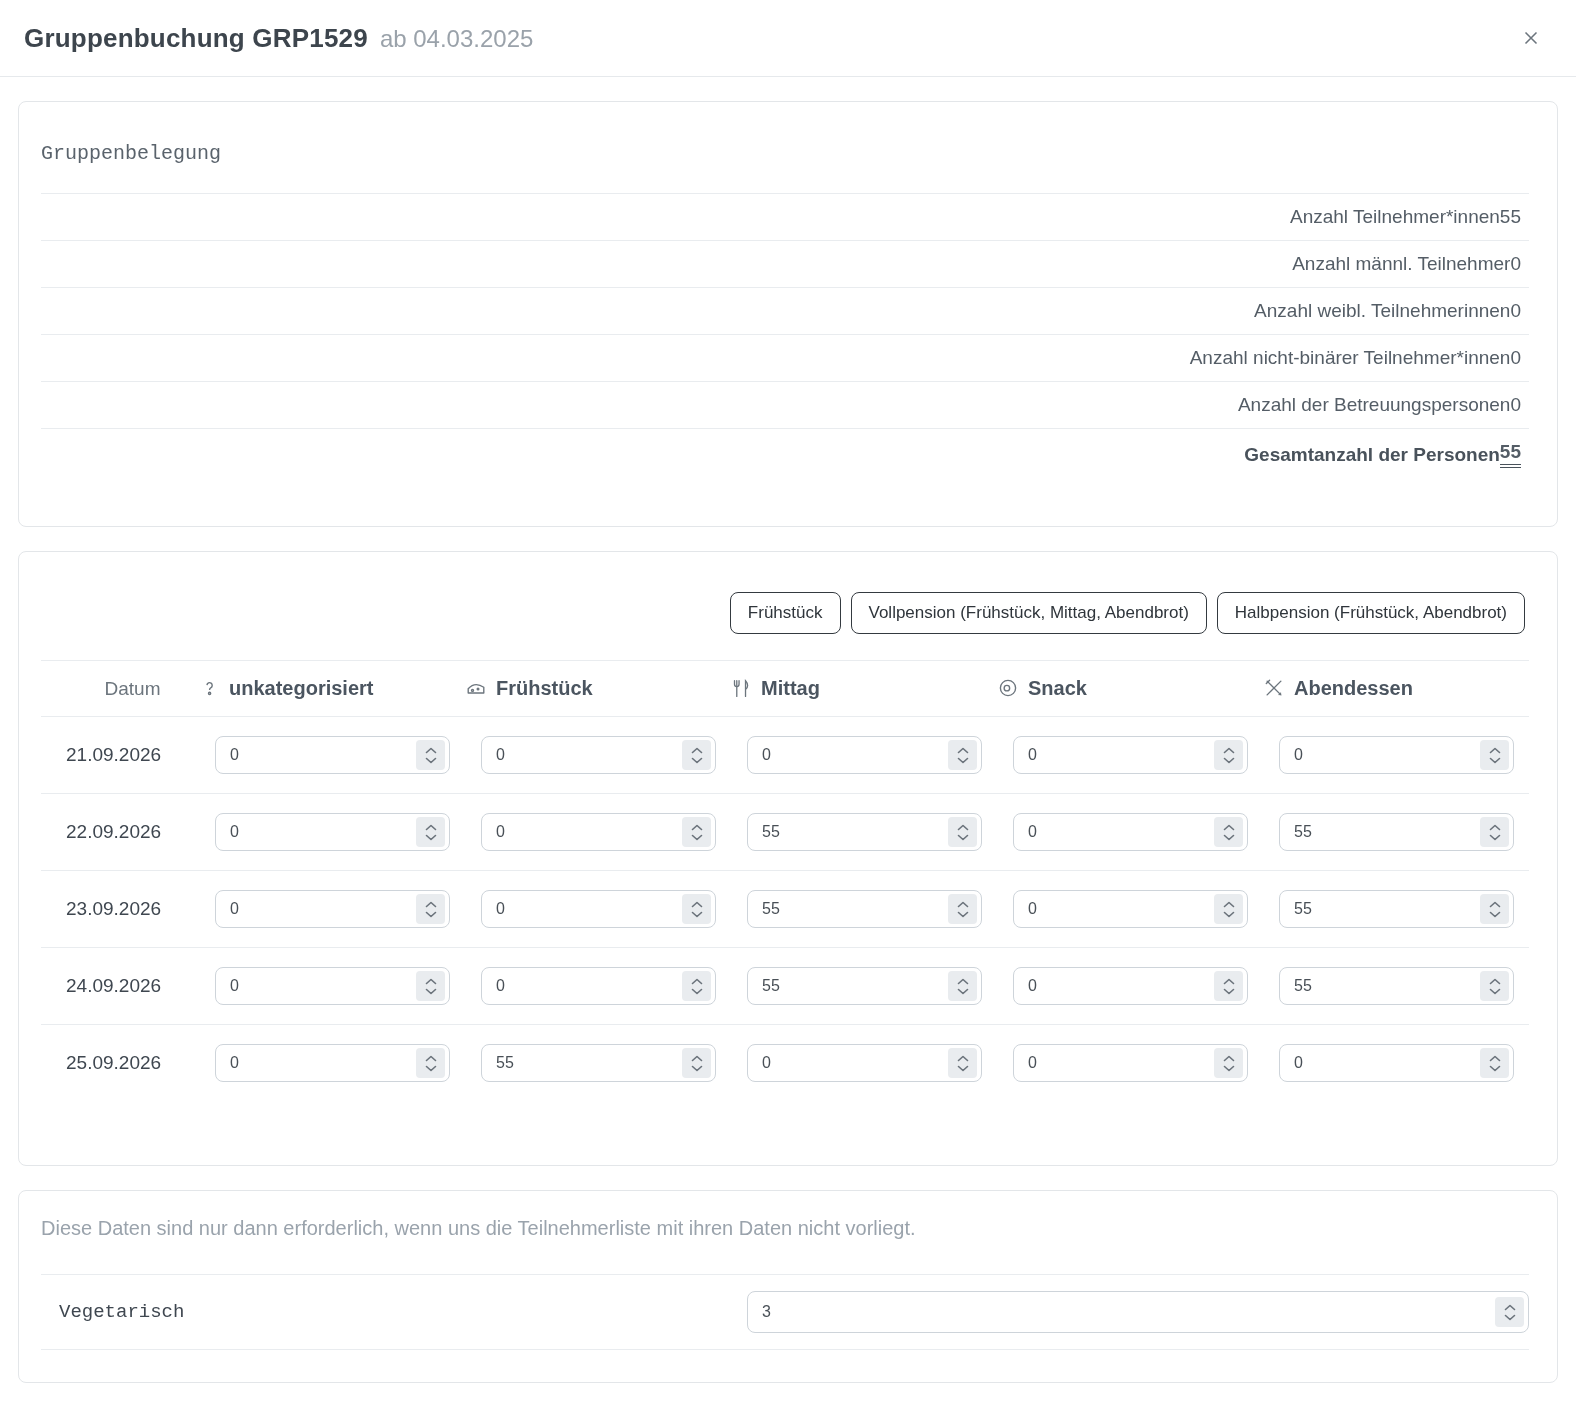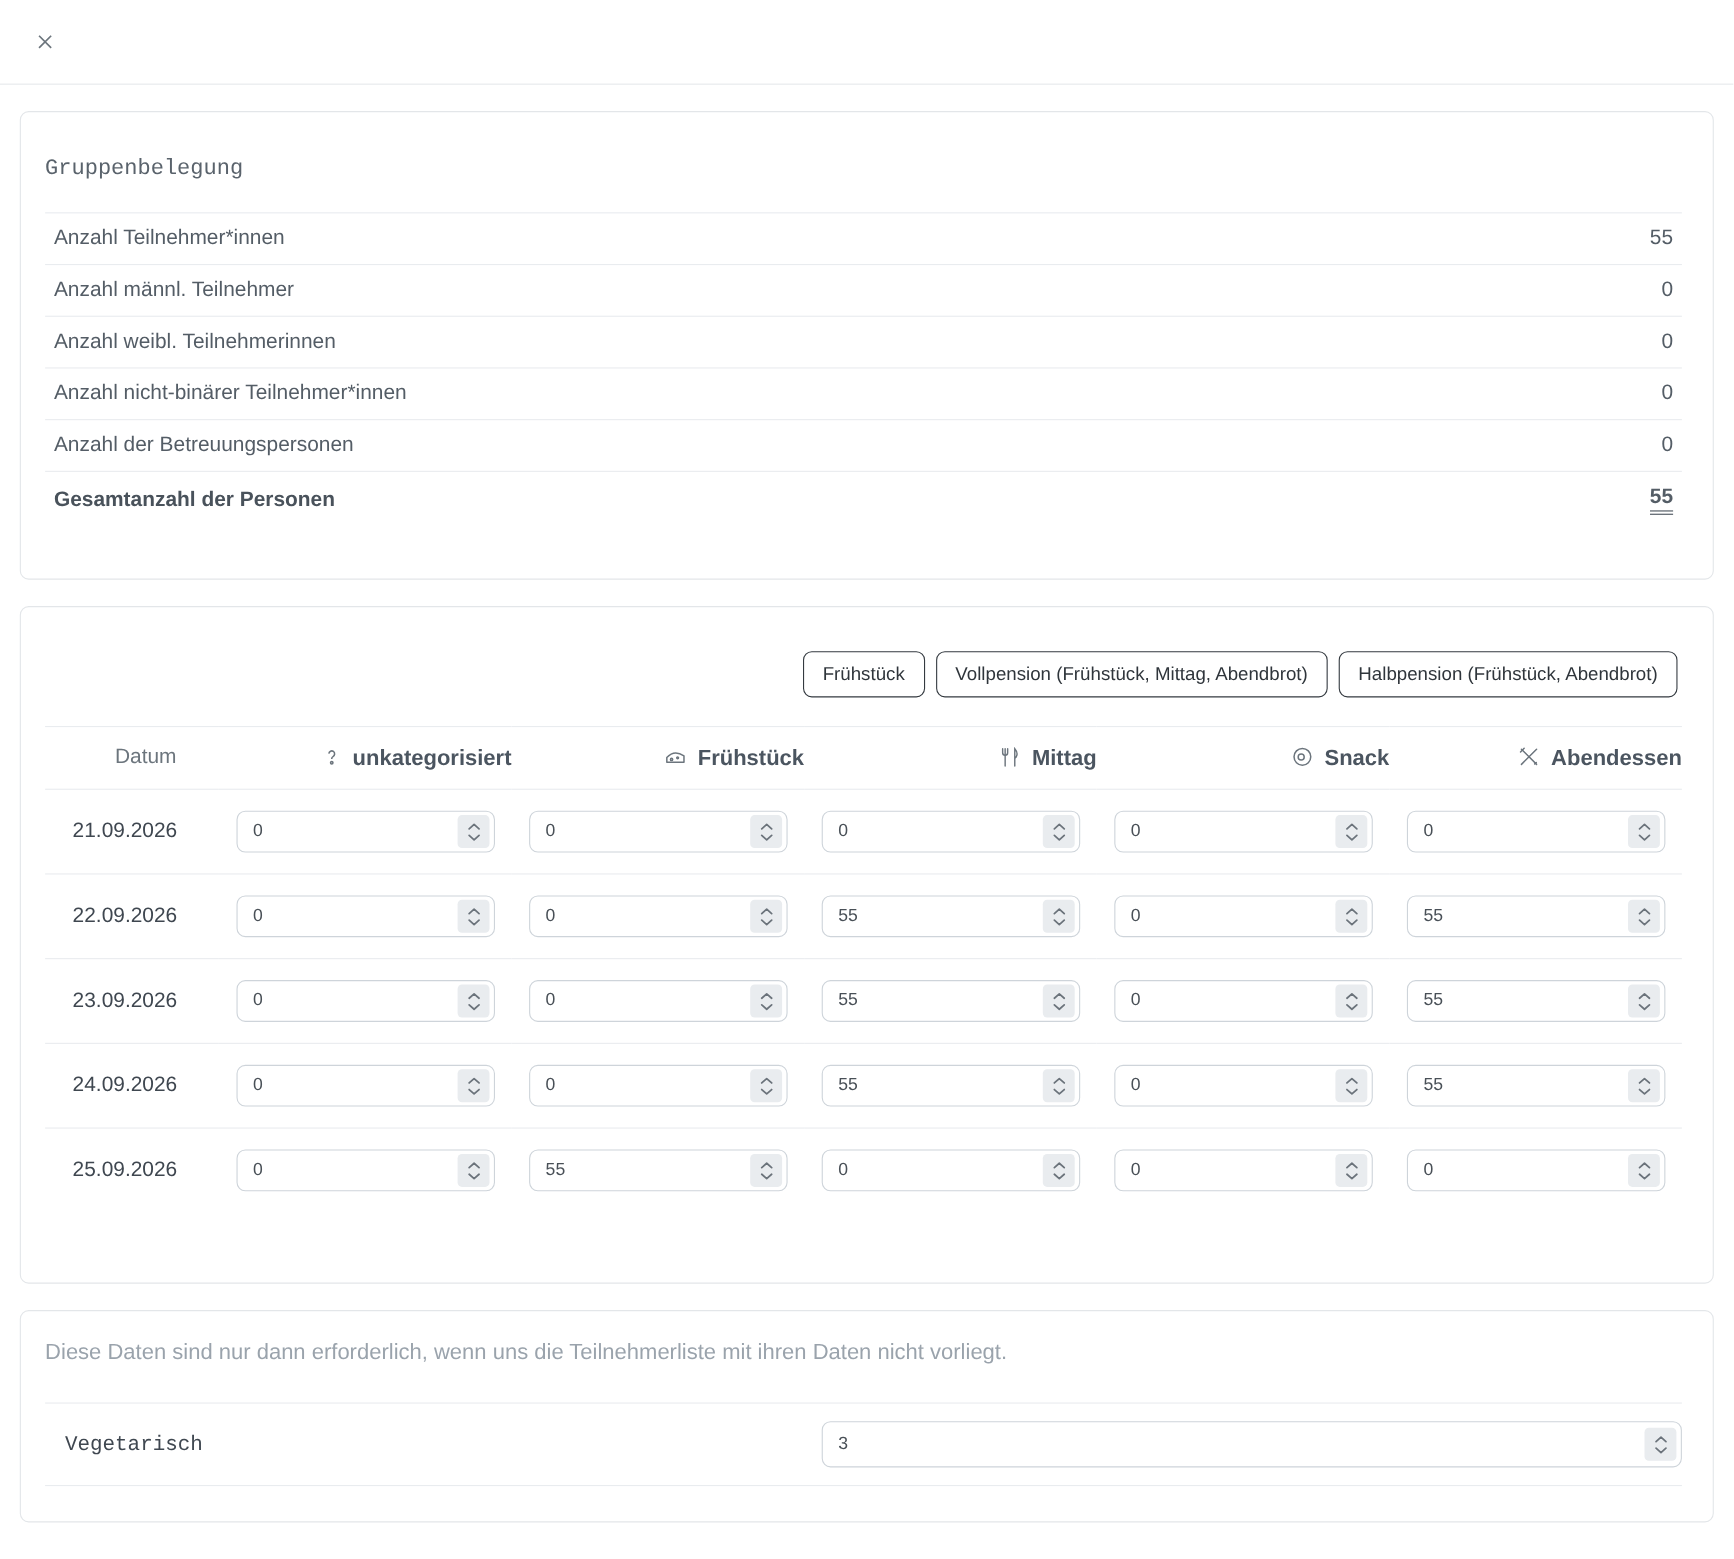--- a/index.html
+++ b/index.html
@@ -21,40 +21,40 @@
   .card {
     margin: 24px 18px 0 18px;
     border: 1px solid #e3e6e9; border-radius: 8px;
     background: #fff; padding: 26px 28px 26px 22px;
   }
   .card-title { font-size: 20px; font-weight: 400; color: #5a636c; margin: 14px 0 28px 0; font-family: Liberation Mono, monospace; }
 
   
   #occupancy-card { padding-bottom: 46px; }
   .occ-row {
-    display: flex; justify-content: space-between; align-items: center;
+    display: flex; justify-content: flex-end; align-items: center;
     border-top: 1px solid #e9ecef; padding: 12px 8px; font-size: 19px; color: #545d66;
   }
   .occ-row .occ-value { color: #545d66; }
   .occ-row.total { font-weight: 700; color: #49525b; }
   .occ-row.total .occ-value { border-bottom: 4px double #49525b; padding-bottom: 1px; }
 
   
   #meals-card { padding-top: 40px; padding-bottom: 64px; }
   .preset-row { display: flex; justify-content: flex-end; gap: 10px; margin-bottom: 26px; padding-right: 4px; }
   .preset-btn {
     font-family: inherit; font-size: 17px; color: #2f353b; background: #fff;
     border: 1px solid #343a40; border-radius: 8px; padding: 10px 17px; cursor: pointer;
     white-space: nowrap;
   }
 
   table.meal-table { width: 100%; border-collapse: collapse; table-layout: fixed; }
   .meal-table thead th {
     border-top: 1px solid #e9ecef; border-bottom: 1px solid #e9ecef;
-    padding: 16px 0; font-size: 20px; font-weight: 700; color: #4b5560; text-align: right;
+    padding: 16px 0; font-size: 20px; font-weight: 700; color: #4b5560; text-align: left;
   }
   .meal-table thead th.datum-col {
     text-align: center; font-weight: 400; font-size: 19px; color: #6c757d; padding-left: 25px;
   }
   .meal-table thead th .col-icon { display: inline-block; vertical-align: -4px; margin-right: 9px; line-height: 0; }
   .meal-table thead th .col-icon svg { stroke: #6c757d; fill: none; }
   .meal-table tbody td { padding: 19px 16px; text-align: center; }
   .meal-table tbody tr + tr td { border-top: 1px solid #e9ecef; }
   .meal-table td.date-cell { text-align: left; padding-left: 25px; font-size: 19px; color: #3f4750; white-space: nowrap; }
 
@@ -80,20 +80,24 @@
   .special-row {
     display: flex; align-items: center; justify-content: space-between;
     border-top: 1px solid #e9ecef; padding: 16px 0 16px 18px;
   }
   .special-row .special-label { font-size: 19px; color: #3f4750; font-family: Liberation Mono, monospace; }
 </style>
 </head>
 <body>
 
 <header class="modal-header">
+  <div class="title-wrap">
+    <span class="modal-title">Gruppenbuchung GRP1529</span>
+    <span class="modal-subtitle">ab 04.03.2025</span>
+  </div>
   <button class="close-btn">
     <span>
       <svg width="22" height="22" viewBox="0 0 24 24" stroke-width="1.7" fill="none">
         <path d="M6 6l12 12M18 6L6 18"></path>
       </svg>
     </span>
   </button>
 </header>
 
 <section class="card" id="occupancy-card">

